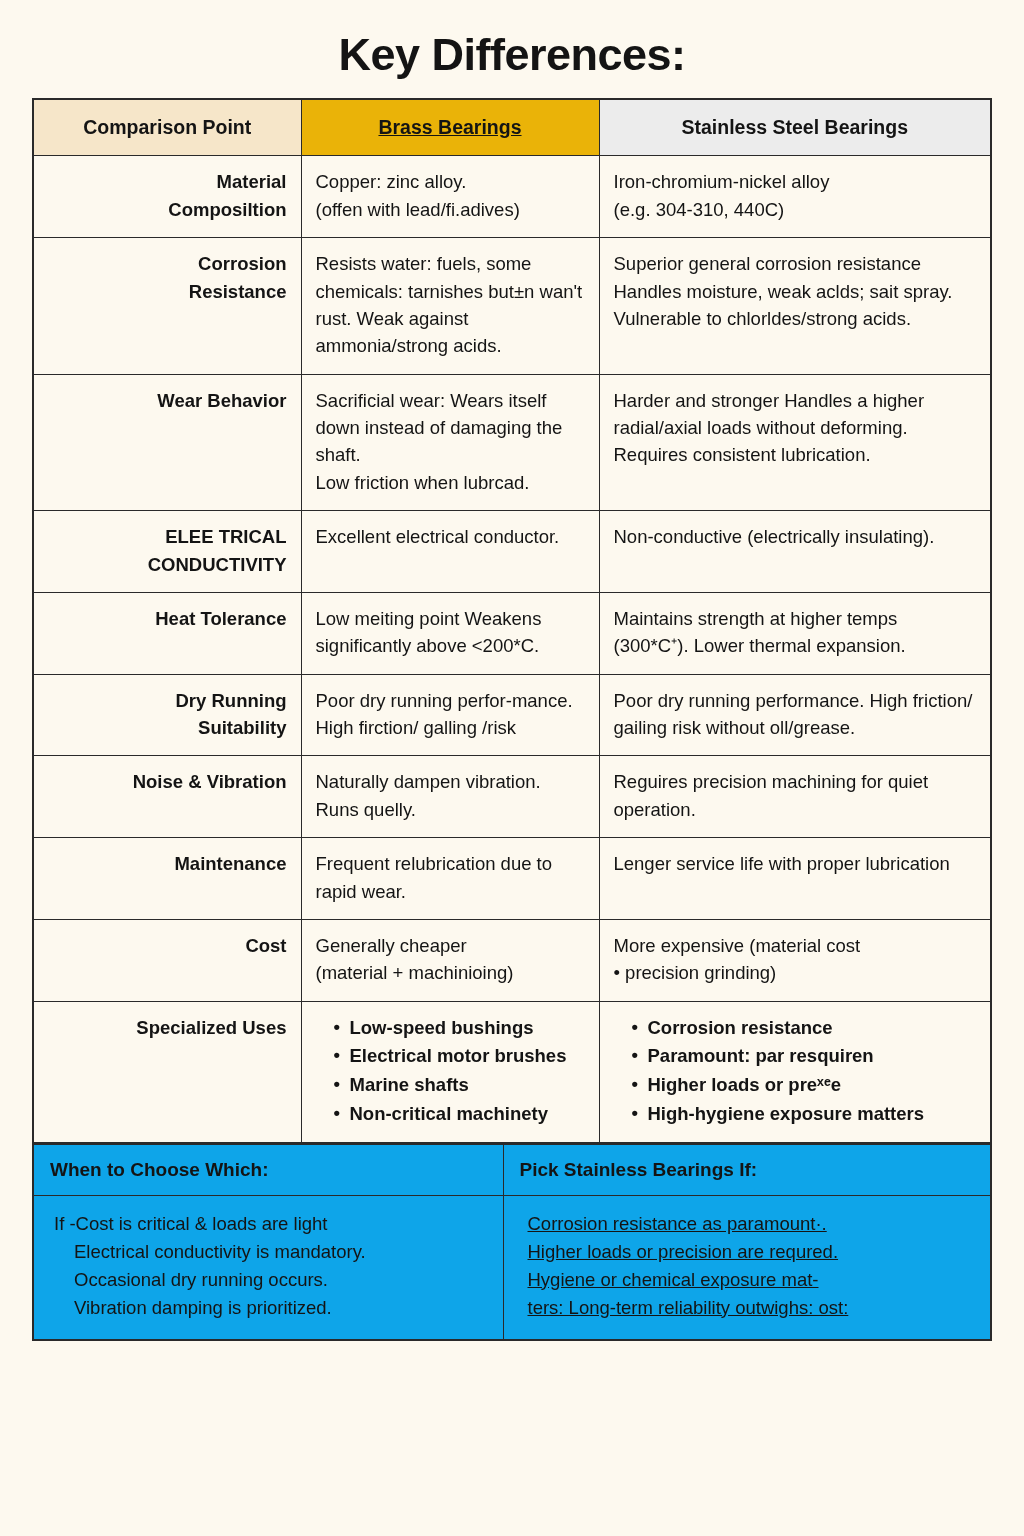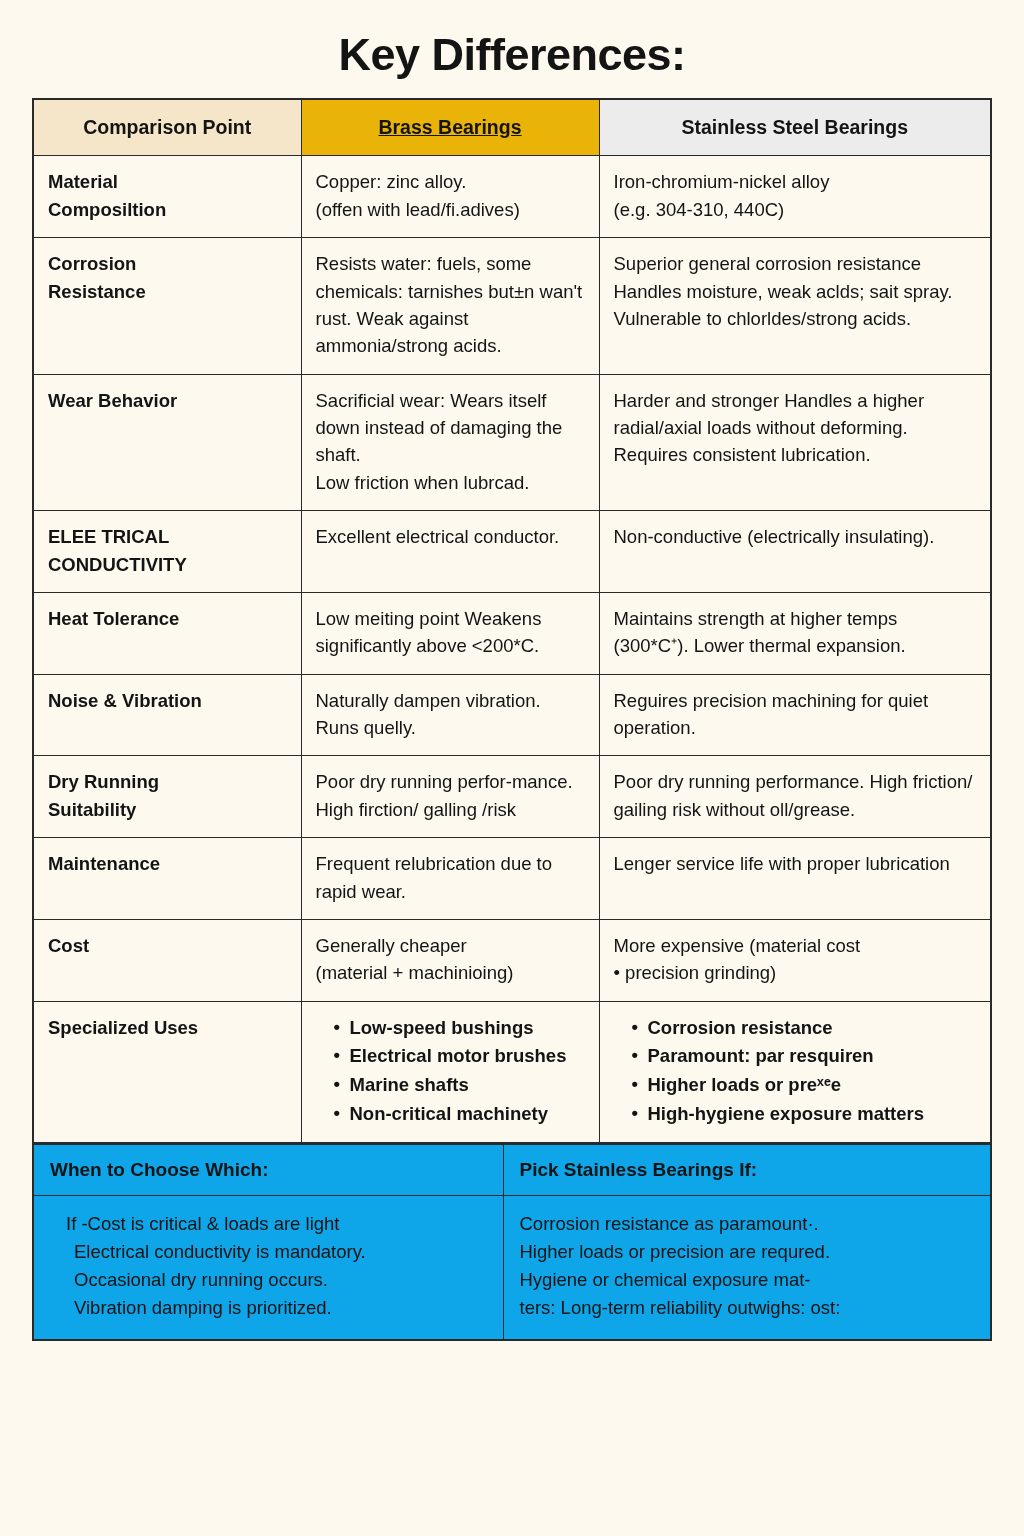--- a/index.html
+++ b/index.html
@@ -65,20 +65,21 @@
     border: 1px solid #2a2a2a;
     vertical-align: top;
     padding: 12px 14px 14px 14px;
     font-size: 18.5px;
     line-height: 1.48;
   }
   td.point {
     font-weight: bold;
     font-size: 18px;
     padding-left: 16px;
+    text-align: right;
   }
   td.body {
     font-weight: normal;
   }
   ul.bullets {
     margin: 0;
     padding: 0 0 0 18px;
     list-style: none;
   }
   ul.bullets li {
@@ -112,23 +113,23 @@
     text-align: left;
     padding: 14px 16px;
   }
   table.choose td {
     border: 1px solid #2a2a2a;
     vertical-align: top;
     padding: 14px 16px 18px 16px;
     font-size: 18.5px;
     line-height: 1.5;
   }
-  .lead-line { margin-left: 16px; }
+  .lead-line { margin-left: 4px; }
   .ind-line { margin-left: 24px; }
-  .plain-line { margin-left: 0; }
+  .plain-line { margin-left: 8px; text-decoration: underline; }
 </style>
 </head>
 <body>
 
 <div class="page">
 
   <div class="title-block">
     <div class="title-line1">Key Differences:</div>
   </div>
 
@@ -171,29 +172,29 @@
 CONDUCTIVITY</td>
         <td class="body" style="white-space:pre-line">Excellent electrical conductor.</td>
         <td class="body" style="white-space:pre-line">Non-conductive (electrically insulating).</td>
       </tr>
       <tr>
         <td class="point" style="white-space:pre-line">Heat Tolerance</td>
         <td class="body" style="white-space:pre-line">Low meiting point Weakens significantly above &lt;200*C.</td>
         <td class="body" style="white-space:pre-line">Maintains strength at higher temps (300*C⁺). Lower thermal expansion.</td>
       </tr>
       <tr>
-        <td class="point" style="white-space:pre-line">Noise &amp; Vibration</td>
-        <td class="body" style="white-space:pre-line">Naturally dampen vibration. Runs quelly.</td>
-        <td class="body" style="white-space:pre-line">Reguires precision machining for quiet operation.</td>
-      </tr>
-      <tr>
         <td class="point" style="white-space:pre-line">Dry Running
 Suitability</td>
         <td class="body" style="white-space:pre-line">Poor dry running perfor-mance. High firction/ galling /risk</td>
         <td class="body" style="white-space:pre-line">Poor dry running performance. High friction/ gailing risk without oll/grease.</td>
+      </tr>
+      <tr>
+        <td class="point" style="white-space:pre-line">Noise &amp; Vibration</td>
+        <td class="body" style="white-space:pre-line">Naturally dampen vibration. Runs quelly.</td>
+        <td class="body" style="white-space:pre-line">Reguires precision machining for quiet operation.</td>
       </tr>
       <tr>
         <td class="point" style="white-space:pre-line">Maintenance</td>
         <td class="body" style="white-space:pre-line">Frequent relubrication due to rapid wear.</td>
         <td class="body" style="white-space:pre-line">Lenger service life with proper lubrication</td>
       </tr>
       <tr>
         <td class="point" style="white-space:pre-line">Cost</td>
         <td class="body" style="white-space:pre-line">Generally cheaper
 (material + machinioing)</td>

